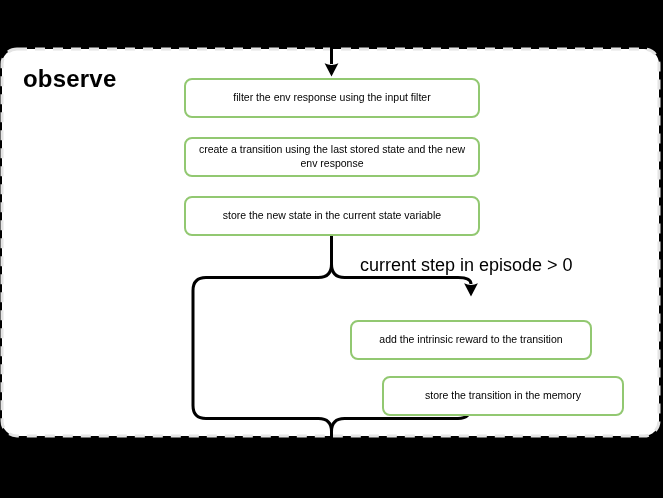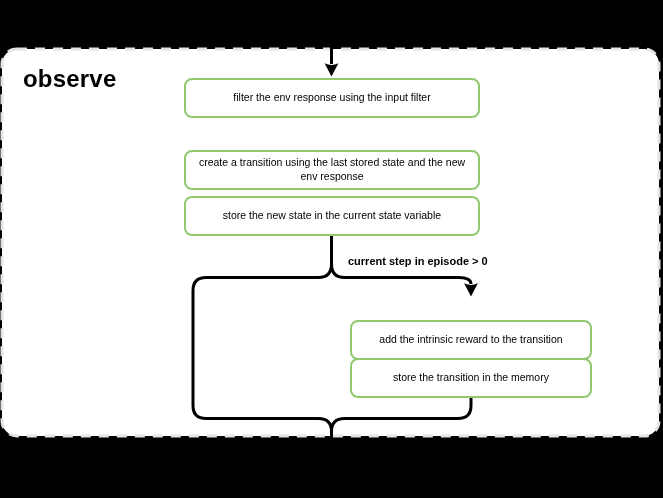--- a/index.html
+++ b/index.html
@@ -40,30 +40,30 @@
     justify-content: center;
     text-align: center;
     font-size: 10.5px;
     line-height: 1.3;
     color: var(--text, #000);
     padding: 18px 12px;
   }
   .node-main { left: 184px; width: 296px; }
   .node-branch { left: 350px; width: 242px; }
   #node-1 { top: 78px;  height: 39px; }
-  #node-2 { top: 150px; height: 33px; }
+  #node-2 { top: 137px; height: 33px; }
   #node-3 { top: 196px; height: 38px; }
   #node-4 { top: 298px; height: 39px; margin-top: 22px; }
-  #node-5 { top: 358px; height: 39px; }
+  #node-5 { top: 376px; height: 39px; margin-left: 32px; }
   .condition-label {
     position: absolute;
-    left: 348px;
+    left: 360px;
     top: 255px;
-    font-size: 11px;
-    font-weight: bold;
+    font-size: 18px;
+    font-weight: normal;
     color: var(--text, #000);
     white-space: nowrap;
   }
 </style>
 </head>
 <body>
 
 <div id="stage" style="--bg: #000000; --node-fill: #ffffff; --node-border: #92c871; --text: #000000;">
 
   <svg id="wires" width="663" height="498" viewBox="0 0 663 498">

